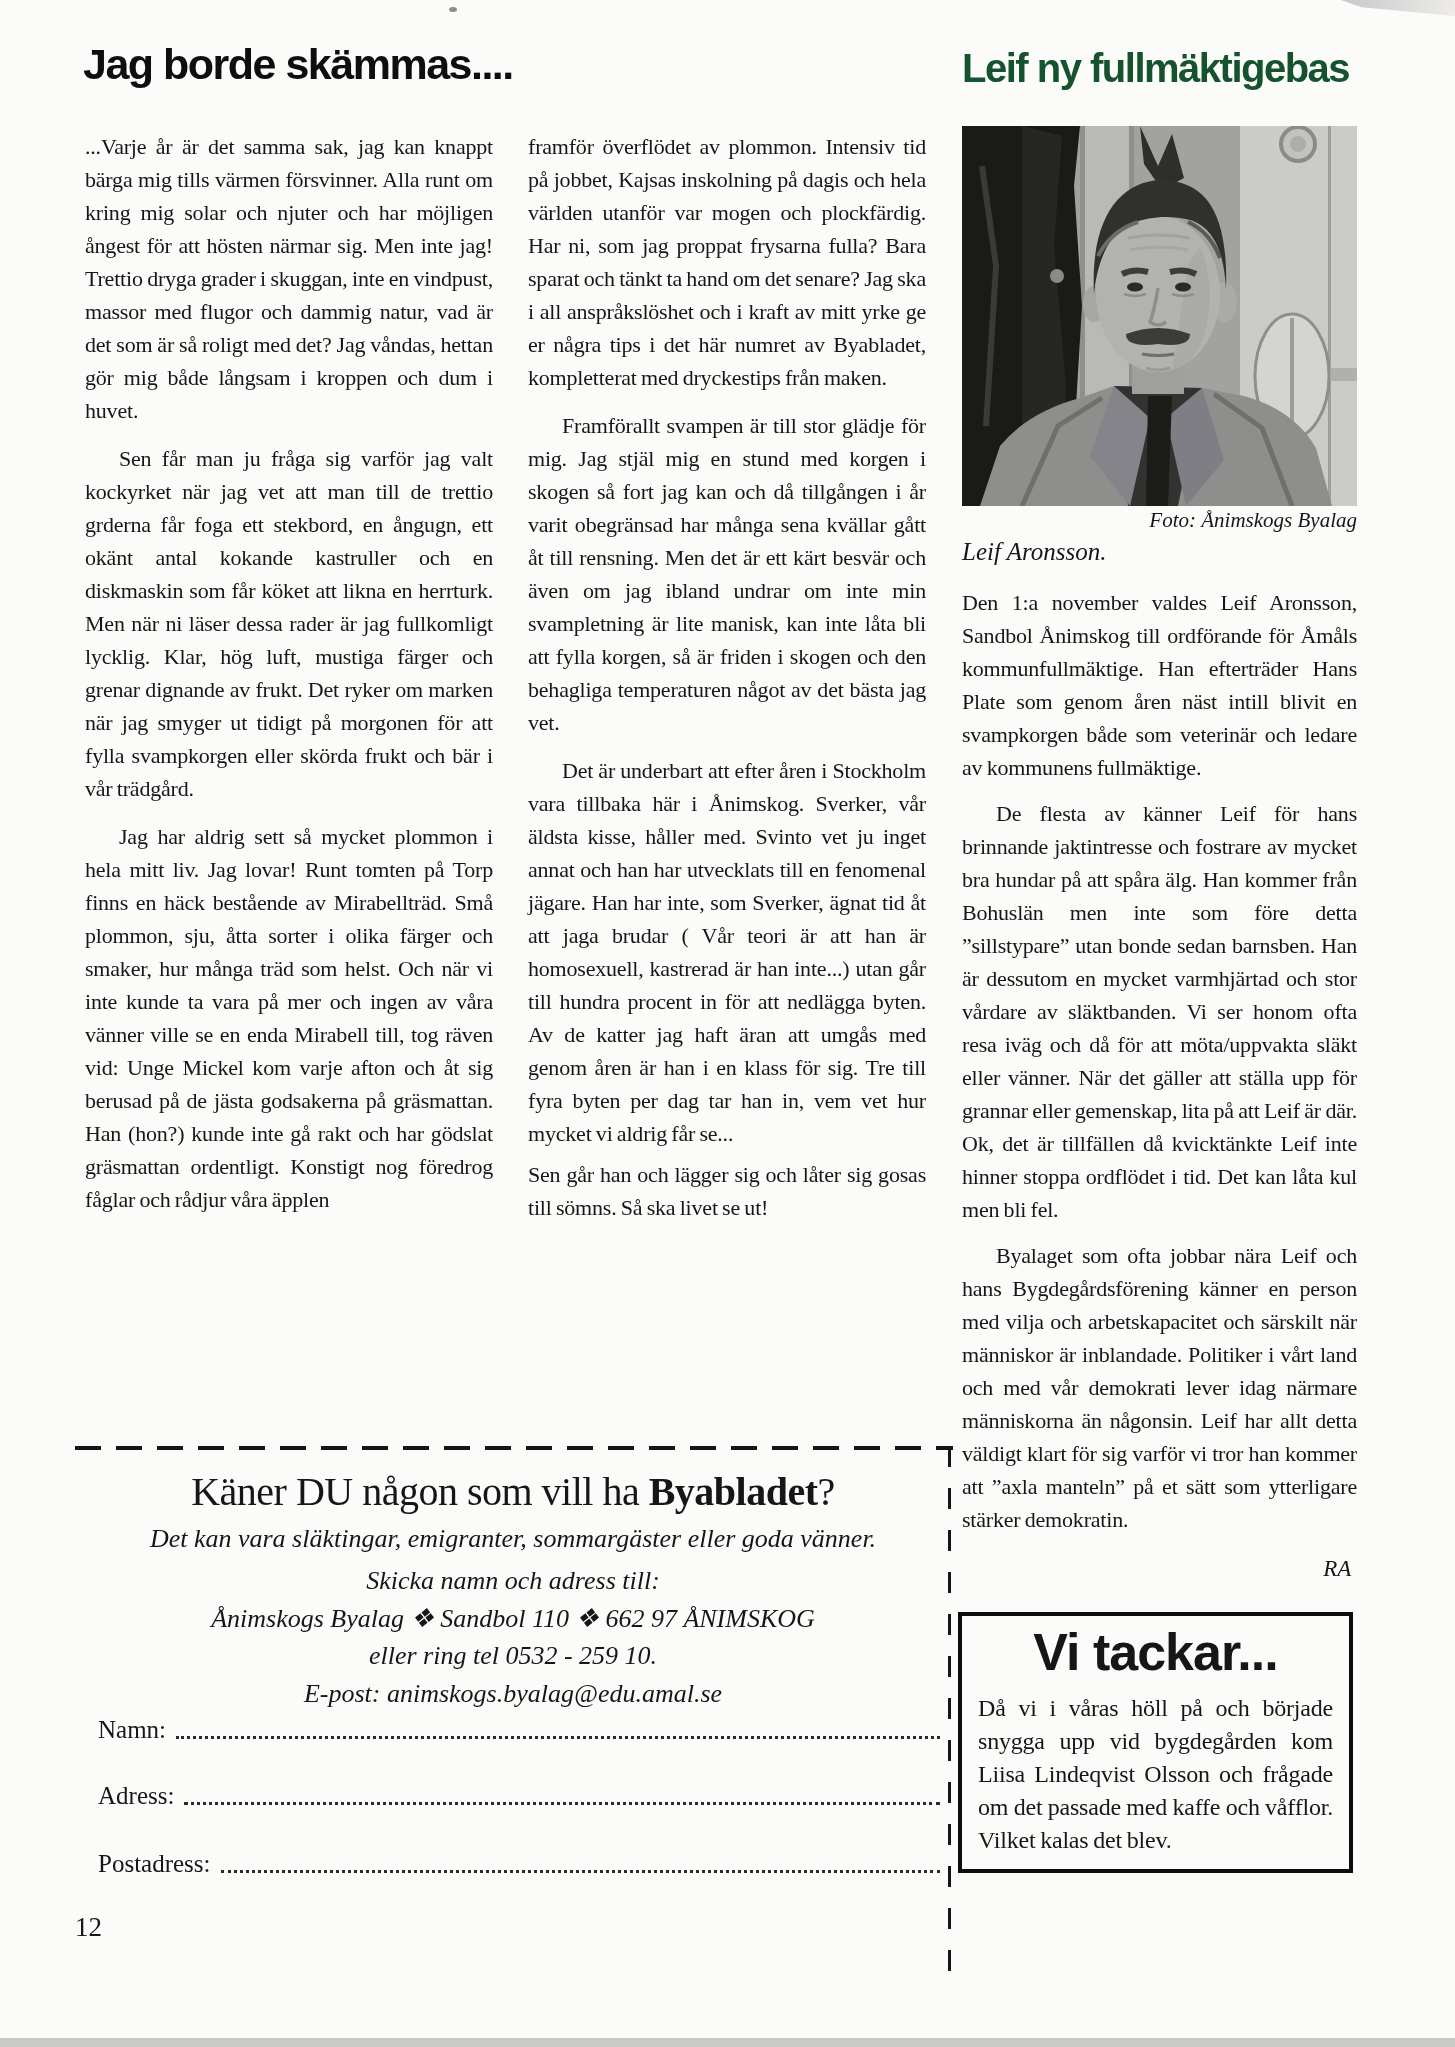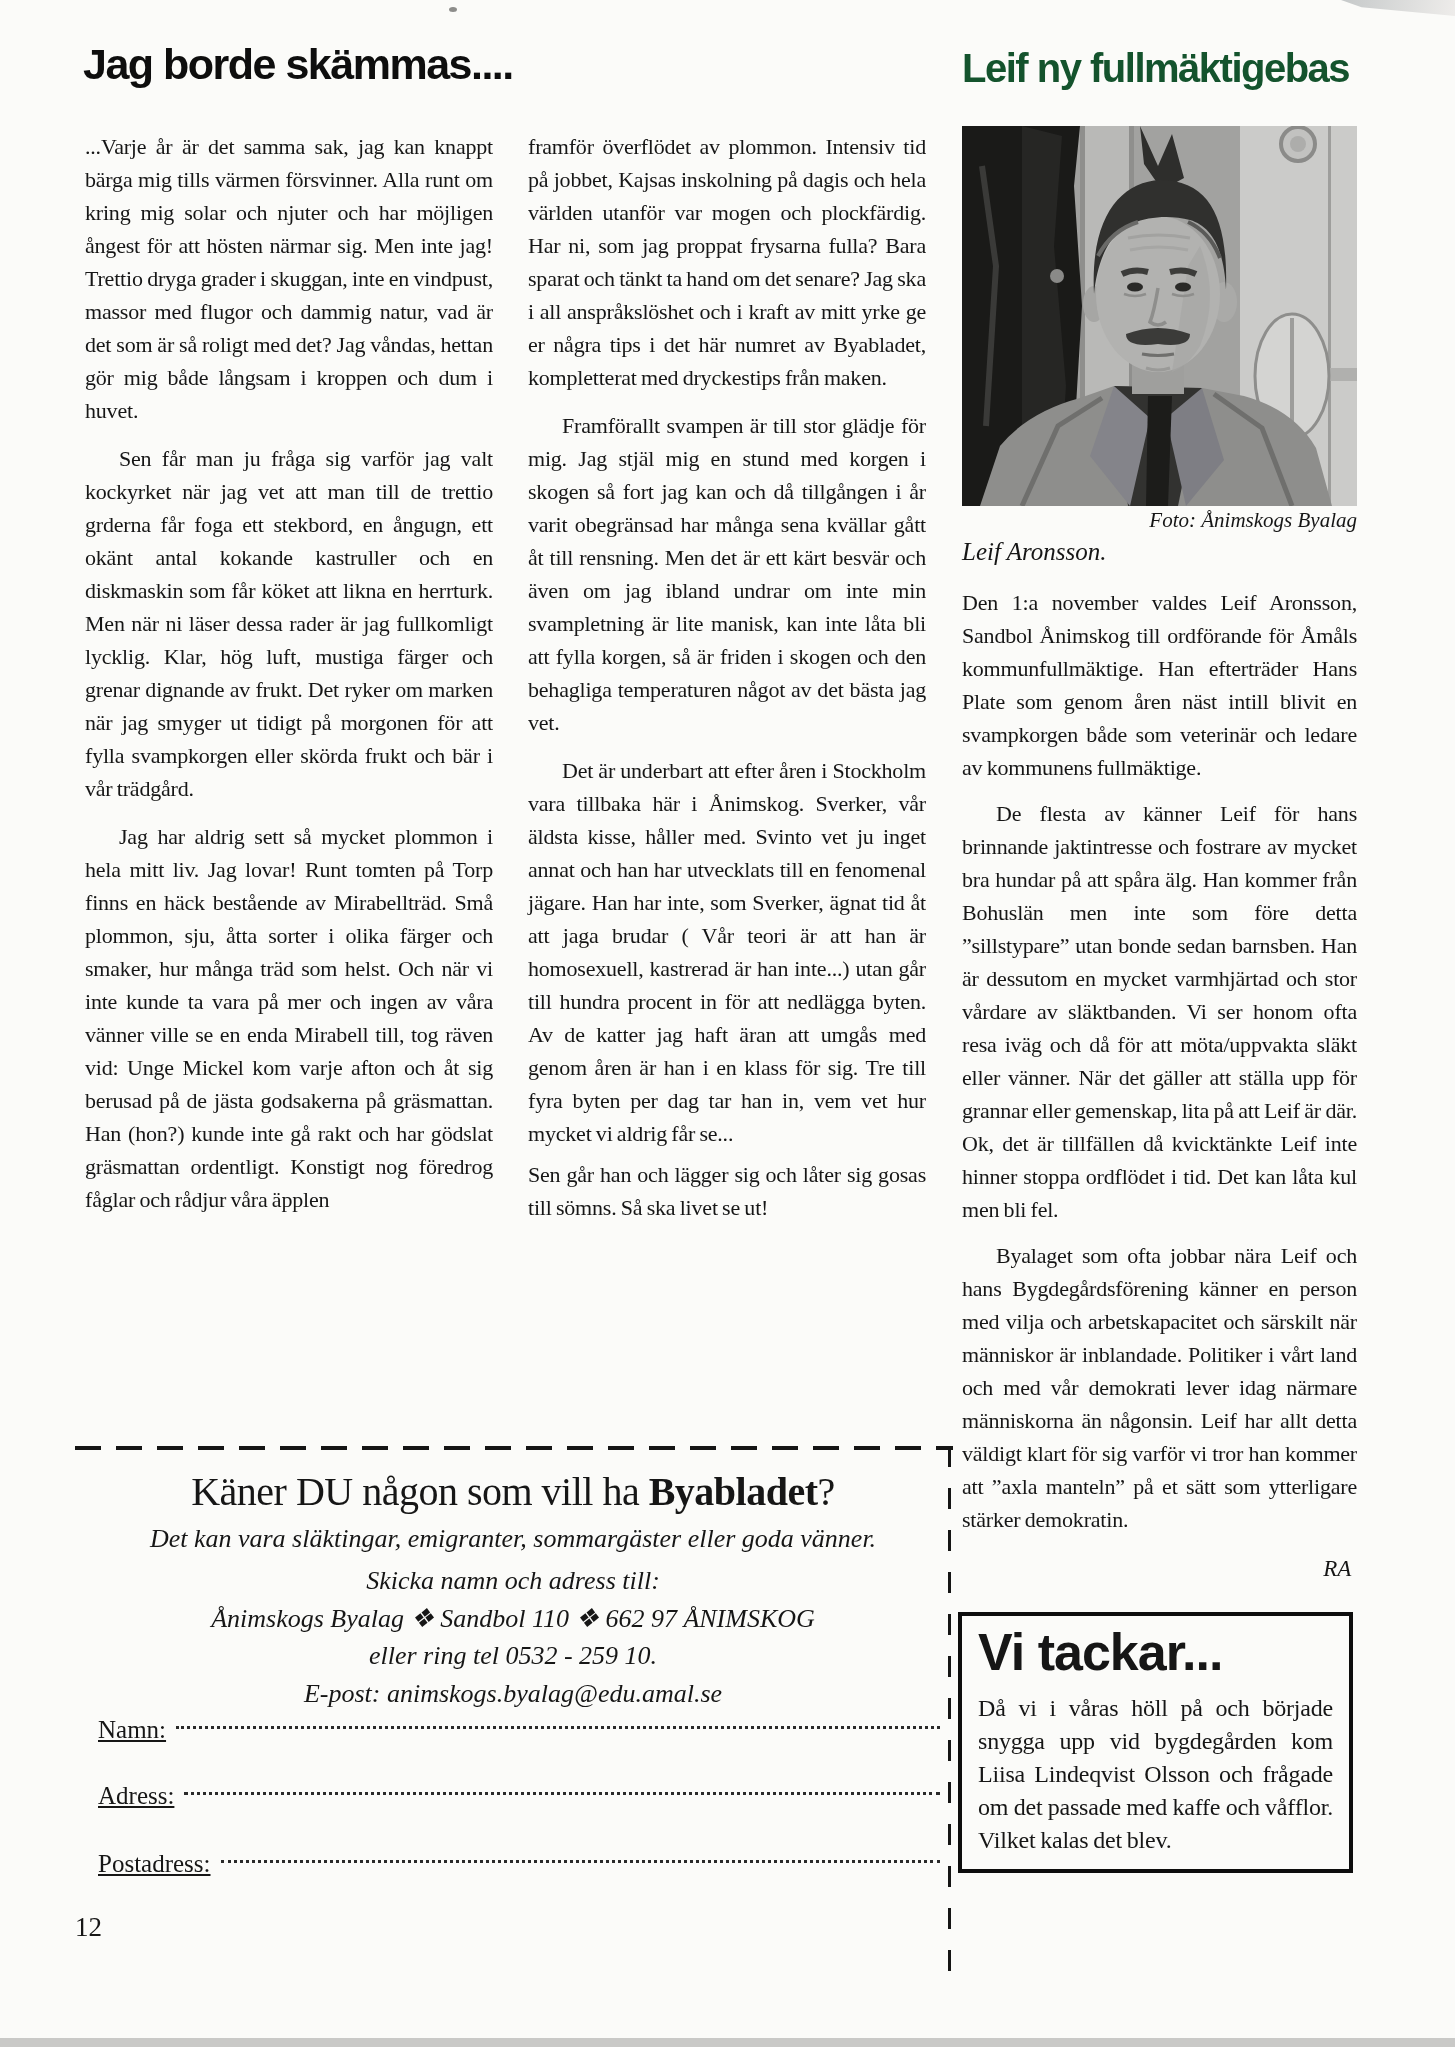--- a/index.html
+++ b/index.html
@@ -28,29 +28,29 @@
   .dash-right{left:948px;top:1446px;width:3px;height:542px;
               background:repeating-linear-gradient(180deg,#151515 0 21px,transparent 21px 42px);}
   .coupon-center{left:85px;width:856px;text-align:center;}
   .coupon-head{top:1468px;font-size:40px;letter-spacing:-0.5px;}
   .coupon-sub{top:1524px;font-size:26px;font-style:italic;}
   .coupon-line{font-size:26px;font-style:italic;}
   .cl1{top:1566px;}
   .cl2{top:1603px;}
   .cl3{top:1641px;}
   .cl4{top:1679px;}
-  .frow{left:98px;width:842px;display:flex;align-items:center;font-size:25px;text-decoration:underline;}
+  .frow{left:98px;width:842px;display:flex;align-items:flex-end;font-size:25px;}
   .fr1{top:1716px;} .fr2{top:1782px;} .fr3{top:1850px;}
   .flabel{white-space:nowrap;}
   .fdots{flex:1;border-bottom:3px dotted #2a2a2a;margin-left:10px;margin-bottom:5px;height:0;}
   
   .thanks{left:958px;top:1612px;width:395px;box-sizing:border-box;border:4px solid #0d0d0d;
           background:#fbfbf9;padding:6px 16px 12px 16px;}
   .thanks-title{font-family:"Liberation Sans", sans-serif;font-weight:bold;font-size:52px;
-                letter-spacing:-1px;text-align:left;margin:0 0 10px 0;}
+                letter-spacing:-1px;text-align:center;margin:0 0 10px 0;}
   .thanks p{margin:0;font-size:24px;line-height:33px;text-align:justify;letter-spacing:-0.2px;word-spacing:-1px;}
   .thanks p.it{font-style:italic;margin-top:12px;}
   .pagenum{left:75px;top:1912px;font-size:27px;}
   .bottom-bar{left:0;top:2038px;width:1455px;height:9px;background:#c9c9c7;}
   .corner-smudge{left:1341px;top:0;width:114px;height:16px;opacity:.85;
                  background:linear-gradient(100deg,#bcc0c1,#eceae8);
                  clip-path:polygon(0 0,100% 0,100% 100%,18% 45%);}
   .speck{left:449px;top:7px;width:8px;height:5px;background:#8d8d8b;border-radius:50%;}
 </style>
 </head>

